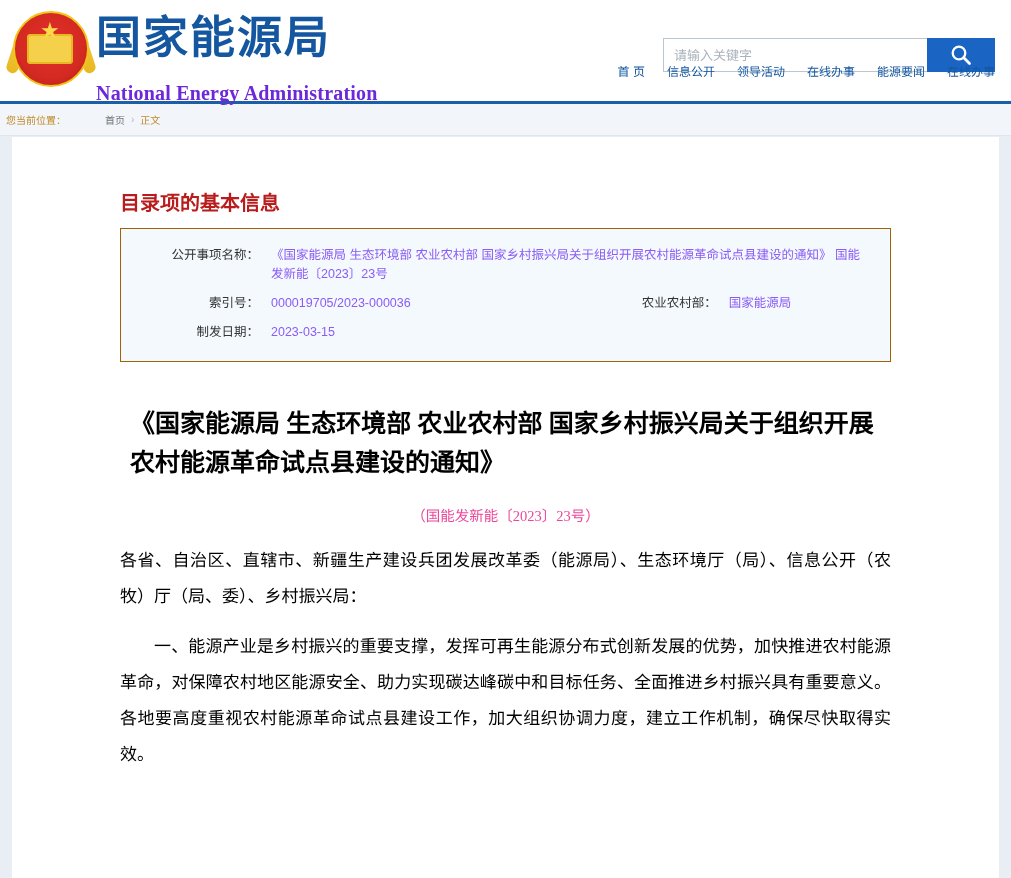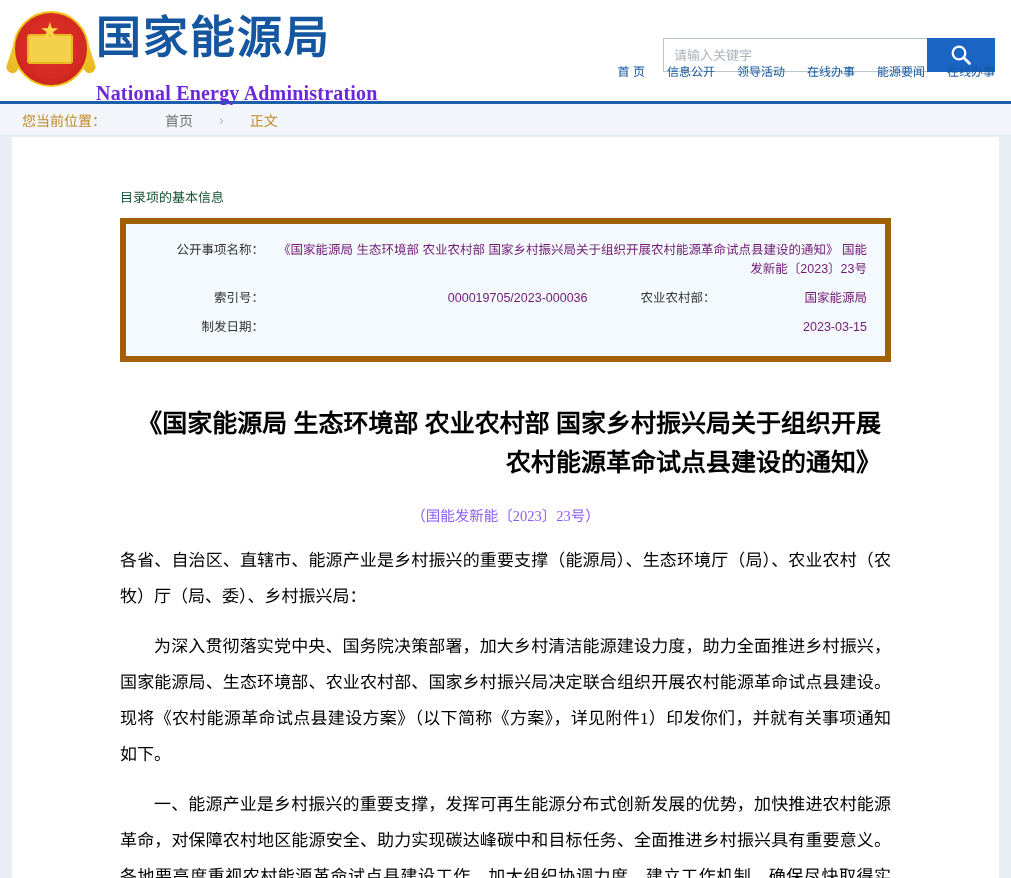--- a/index.html
+++ b/index.html
@@ -142,25 +142,24 @@
     white-space: nowrap;
   }
 
   
   .breadcrumb-bar {
     height: 32px;
     background: #f2f6fa;
     border-bottom: 1px solid #dfe7ee;
     display: flex;
     align-items: center;
-    padding-left: 22px;
-    font-size: 14px;
+    padding-left: 6px;
+    font-size: 10px;
     color: #b98b2a;
     box-sizing: border-box;
-    gap: 20px;
   }
   .breadcrumb-bar .label { color: #c08a28; }
   .breadcrumb-bar a { color: #737373; text-decoration: none; cursor: pointer; margin-left: 39px; }
   .breadcrumb-bar .sep { color: #b0b8c0; margin: 0 6px; }
   .breadcrumb-bar .current { color: #c08a28; }
 
   
   .content {
     position: absolute;
     left: 12px;
@@ -168,29 +167,29 @@
     top: 137px;
     bottom: 0;
     background: #ffffff;
     overflow: hidden;
   }
   .inner {
     padding: 0 108px;
   }
 
   .section-title {
-    font-size: 13px;
-    font-weight: normal;
-    color: #14532d;
+    font-size: 20px;
+    font-weight: bold;
+    color: #b91c1c;
     padding: 50px 0 12px 0;
   }
 
   
   .info-box {
-    border: 6px solid #a16207;
+    border: 1px solid #a16207;
     background: #f4f9fd;
     padding: 12px 14px 14px 14px;
     box-sizing: border-box;
   }
   .info-table {
     width: 100%;
     border-collapse: collapse;
     font-size: 12.5px;
     color: #333;
   }
@@ -199,45 +198,44 @@
     vertical-align: top;
     line-height: 19px;
   }
   .info-table td.k {
     text-align: right;
     white-space: nowrap;
     color: #333;
     width: 120px;
   }
   .info-table td.v {
-    color: #701a75;
+    color: #8b5cf6;
     padding-left: 8px;
-    text-align: right;
   }
   .info-table td.k2 {
     text-align: right;
     white-space: nowrap;
     width: 120px;
   }
 
   
   .doc-title {
-    text-align: right;
+    text-align: left;
     font-family: "Liberation Serif", "DejaVu Serif", serif;
     font-weight: bold;
     font-size: 25px;
     line-height: 39px;
     color: #000;
     padding: 42px 10px 0 10px;
   }
   .doc-number {
     text-align: center;
     font-family: "Liberation Serif", "DejaVu Serif", serif;
     font-size: 14.5px;
-    color: #8b5cf6;
+    color: #ec4899;
     padding: 22px 0 18px 0;
   }
   .para {
     font-family: "Liberation Serif", "DejaVu Serif", serif;
     font-size: 17px;
     line-height: 36px;
     color: #000;
     text-align: justify;
     margin: 0 0 14px 0;
   }
@@ -314,19 +312,18 @@
             <td class="k">制发日期：</td>
             <td class="v" colspan="3">2023-03-15</td>
           </tr>
         </tbody>
           </table>
       </div>
 
       <div class="doc-title">《国家能源局 生态环境部 农业农村部 国家乡村振兴局关于组织开展农村能源革命试点县建设的通知》</div>
       <div class="doc-number">（国能发新能〔2023〕23号）</div>
 
-      <p class="para">各省、自治区、直辖市、能源产业是乡村振兴的重要支撑（能源局）、生态环境厅（局）、农业农村（农牧）厅（局、委）、乡村振兴局：</p>
-      <p class="para indent">为深入贯彻落实党中央、国务院决策部署，加大乡村清洁能源建设力度，助力全面推进乡村振兴，国家能源局、生态环境部、农业农村部、国家乡村振兴局决定联合组织开展农村能源革命试点县建设。现将《农村能源革命试点县建设方案》（以下简称《方案》，详见附件1）印发你们，并就有关事项通知如下。</p>
+      <p class="para">各省、自治区、直辖市、新疆生产建设兵团发展改革委（能源局）、生态环境厅（局）、信息公开（农牧）厅（局、委）、乡村振兴局：</p>
       <p class="para indent">一、能源产业是乡村振兴的重要支撑，发挥可再生能源分布式创新发展的优势，加快推进农村能源革命，对保障农村地区能源安全、助力实现碳达峰碳中和目标任务、全面推进乡村振兴具有重要意义。各地要高度重视农村能源革命试点县建设工作，加大组织协调力度，建立工作机制，确保尽快取得实效。</p>
 
     </div>
   </div>
 </div>
 
 </body></html>

